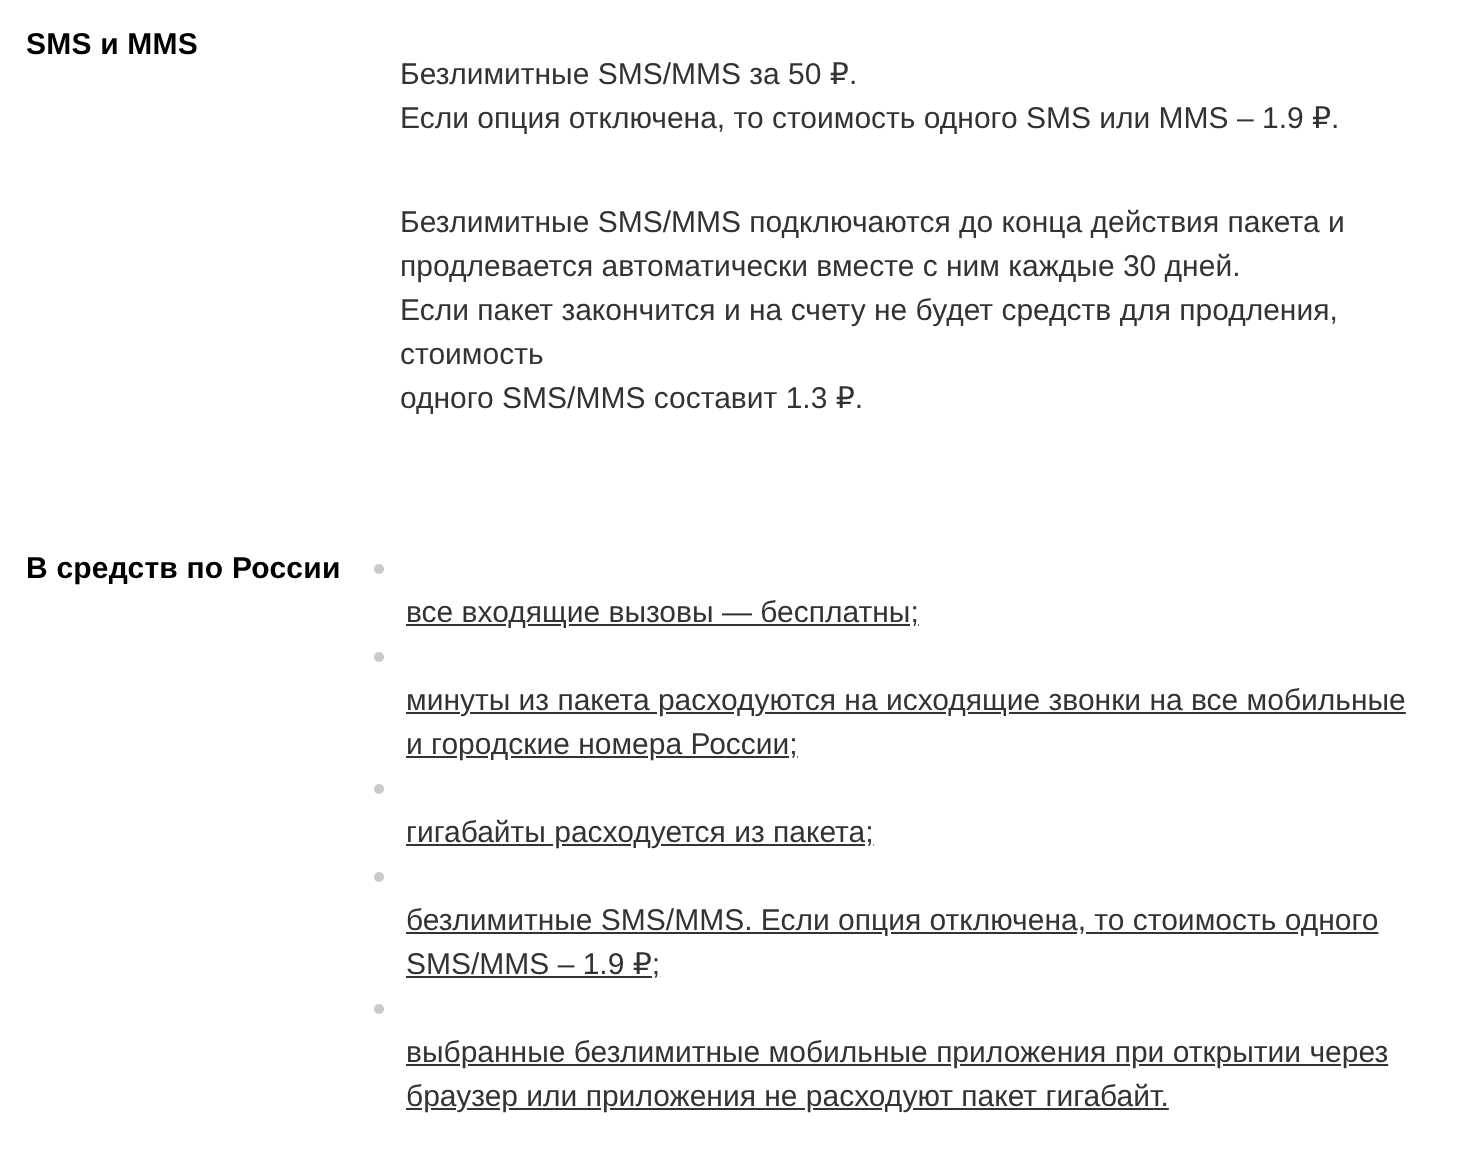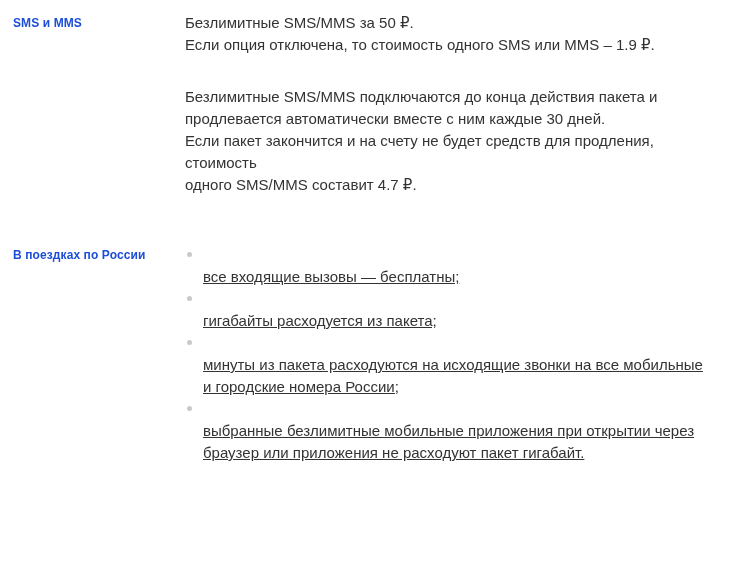--- a/index.html
+++ b/index.html
@@ -24,30 +24,30 @@
     display: flex;
     align-items: flex-start;
   }
   .section + .section {
     margin-top: 48px;
   }
   .label {
     flex: 0 0 172px;
     width: 172px;
     font-weight: 700;
-    font-size: 12px;
-    color: #1d4ed8;
+    font-size: 15px;
+    color: #000000;
     letter-spacing: 0.1px;
   }
   .content {
     flex: 1 1 auto;
     max-width: 556px;
   }
   .para {
-    margin: 0;
+    margin: 15px;
     white-space: pre-line;
   }
   .para + .para,
   .para.after-gap {
     margin-top: 30px;
   }
   ul.bullets {
     list-style: none;
     margin: 0;
     padding: 0;
@@ -74,37 +74,41 @@
 <div class="doc">
 
   <div class="section">
     <div class="label">SMS и MMS</div>
     <div class="content">
       <p class="para">Безлимитные SMS/MMS за 50 ₽.
 Если опция отключена, то стоимость одного SMS или MMS – 1.9 ₽.</p>
       <p class="para">Безлимитные SMS/MMS подключаются до конца действия пакета и
 продлевается автоматически вместе с ним каждые 30 дней.
 Если пакет закончится и на счету не будет средств для продления, стоимость
-одного SMS/MMS составит 4.7 ₽.</p>
+одного SMS/MMS составит 1.3 ₽.</p>
     </div>
   </div>
 
   <div class="section">
-    <div class="label">В поездках по России</div>
+    <div class="label">В средств по России</div>
     <div class="content">
       <ul class="bullets">
         <li>
           <span class="dot"></span><span>все входящие вызовы — бесплатны;</span>
         </li>
         <li>
+          <span class="dot"></span><span>минуты из пакета расходуются на исходящие звонки на все мобильные
+и городские номера России;</span>
+        </li>
+        <li>
           <span class="dot"></span><span>гигабайты расходуется из пакета;</span>
         </li>
         <li>
-          <span class="dot"></span><span>минуты из пакета расходуются на исходящие звонки на все мобильные
-и городские номера России;</span>
+          <span class="dot"></span><span>безлимитные SMS/MMS. Если опция отключена, то стоимость одного
+SMS/MMS – 1.9 ₽;</span>
         </li>
         <li>
           <span class="dot"></span><span>выбранные безлимитные мобильные приложения при открытии через
 браузер или приложения не расходуют пакет гигабайт.</span>
         </li>
       </ul>
 
     </div>
   </div>
 

